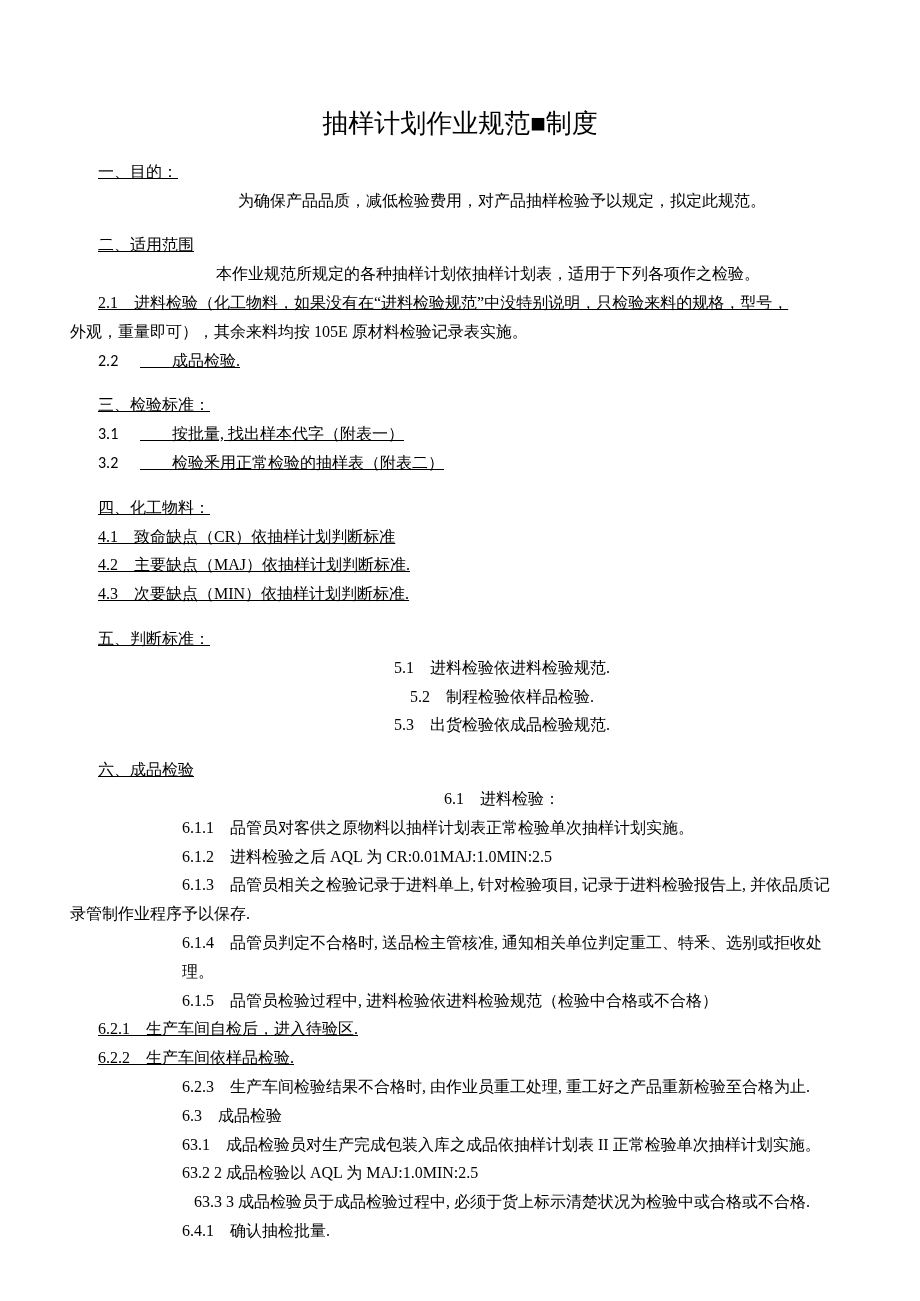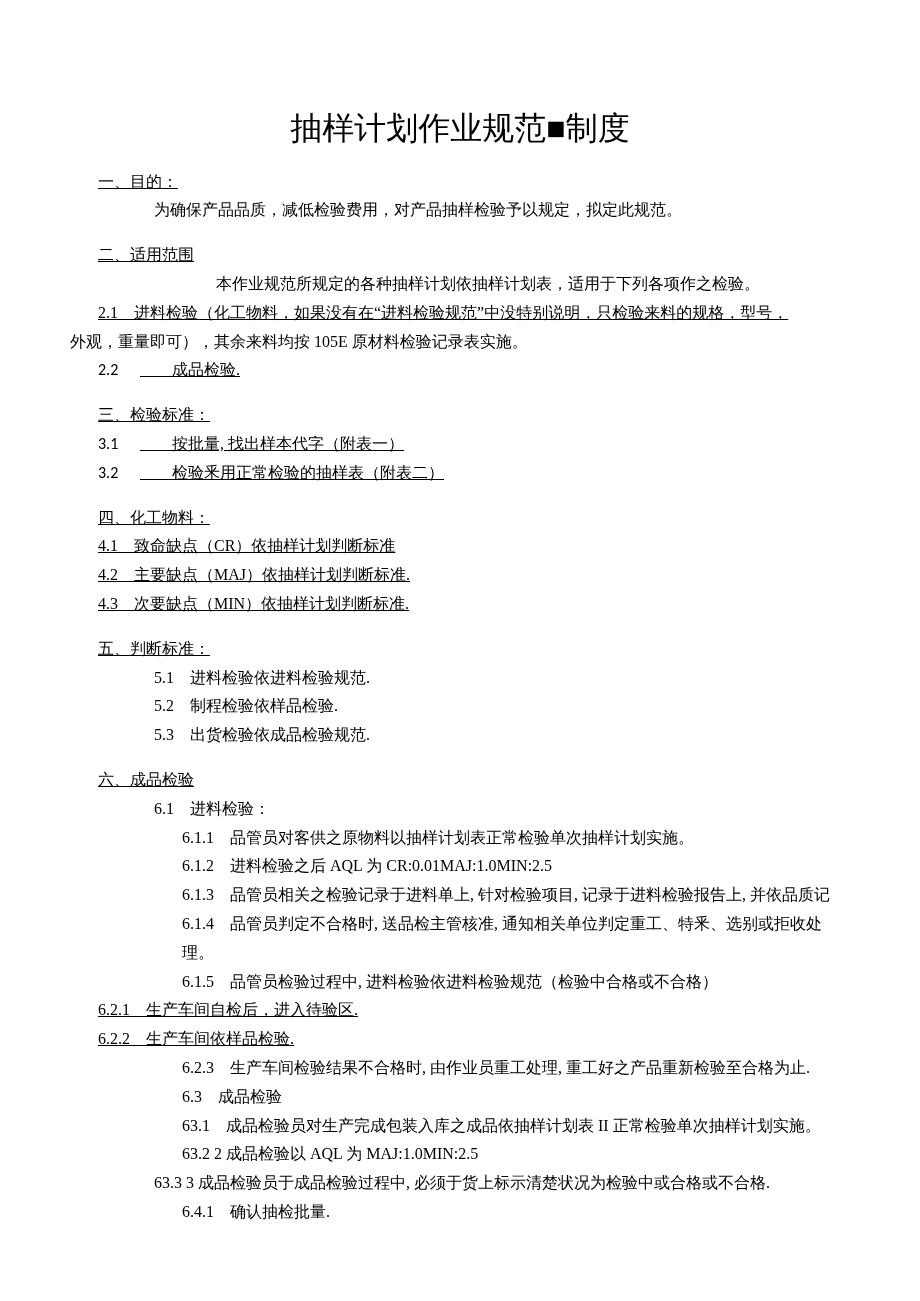--- a/index.html
+++ b/index.html
@@ -12,34 +12,34 @@
     line-height: 1.8;
   }
   .page {
     width: 920px;
     min-height: 1301px;
     padding: 100px 70px 60px 70px;
     box-sizing: border-box;
   }
   .title {
     text-align: center;
-    font-size: 32px;
+    font-size: 26px;
     font-weight: normal;
     font-family: "SimHei", "黑体", sans-serif;
     margin-bottom: 10px;
   }
   .title .sq {
     font-family: "SimSun", serif;
   }
   .para {
     margin: 0;
   }
   .indent1 { padding-left: 28px; text-decoration: underline; }
   .indent2 { padding-left: 56px; text-align: center; }
-  .indent3 { padding-left: 84px; }
+  .indent3 { padding-left: 84px; text-align: center; }
   .indent4 { padding-left: 112px; }
   .blank { height: 16px; }
   .num-label { display: inline-block; min-width: 42px; }
   .latin { font-family: Calibri, Arial, sans-serif; }
 </style>
 </head>
 <body>
 
 <div class="page">
 
@@ -84,20 +84,21 @@
   <p class="para indent3">5.2　制程检验依样品检验.</p>
   <p class="para indent3">5.3　出货检验依成品检验规范.</p>
 
   <div class="blank"></div>
 
   <p class="para indent1">六、成品检验</p>
   <p class="para indent3">6.1　进料检验：</p>
   <p class="para indent4">6.1.1　品管员对客供之原物料以抽样计划表正常检验单次抽样计划实施。</p>
   <p class="para indent4">6.1.2　进料检验之后 AQL 为 CR:0.01MAJ:1.0MIN:2.5</p>
   <p class="para indent4">6.1.3　品管员相关之检验记录于进料单上, 针对检验项目, 记录于进料检验报告上, 并依品质记</p>
+  <p class="para">录管制作业程序予以保存.</p>
   <p class="para indent4">6.1.4　品管员判定不合格时, 送品检主管核准, 通知相关单位判定重工、特釆、选别或拒收处理。</p>
   <p class="para indent4">6.1.5　品管员检验过程中, 进料检验依进料检验规范（检验中合格或不合格）</p>
 
   <p class="para indent1">6.2.1　生产车间自检后，进入待验区.</p>
   <p class="para indent1">6.2.2　生产车间依样品检验.</p>
   <p class="para indent4">6.2.3　生产车间检验结果不合格时, 由作业员重工处理, 重工好之产品重新检验至合格为止.</p>
   <p class="para indent4">6.3　成品检验</p>
   <p class="para indent4">63.1　成品检验员对生产完成包装入库之成品依抽样计划表 II 正常检验单次抽样计划实施。</p>
   <p class="para indent4">63.2  2 成品检验以 AQL 为 MAJ:1.0MIN:2.5</p>
   <p class="para indent3">63.3  3 成品检验员于成品检验过程中, 必须于货上标示清楚状况为检验中或合格或不合格.</p>

